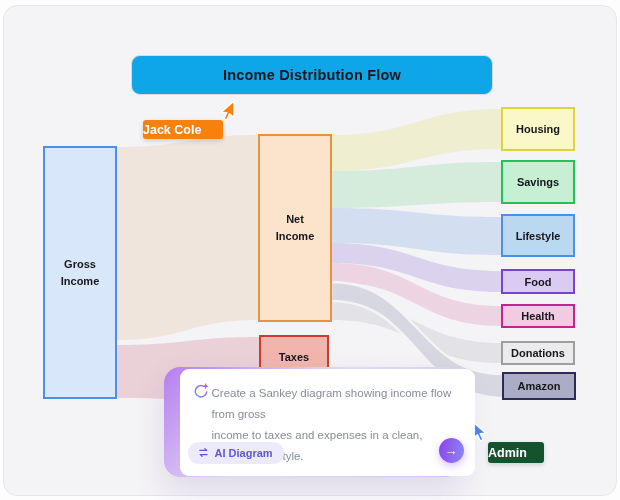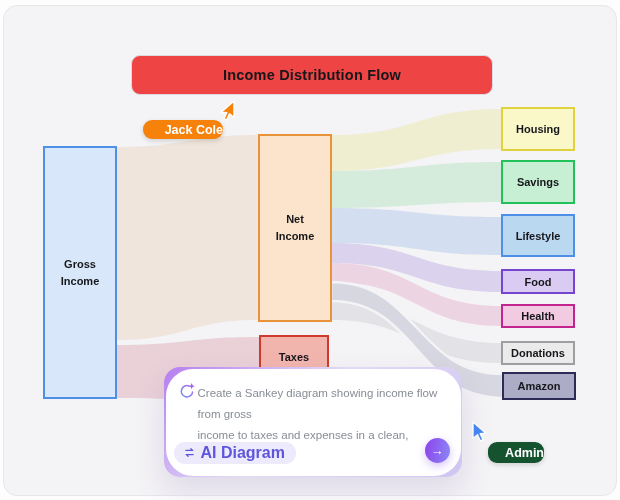--- a/index.html
+++ b/index.html
@@ -7,52 +7,52 @@
     width:620px;height:500px;background:#FDFDFE;overflow:hidden;position:relative;
     font-family:"Liberation Sans","DejaVu Sans",sans-serif;
   }
   .canvas{
     position:absolute;left:3px;top:5px;width:612px;height:489px;
     background:#F4F3F5;border:1px solid #E7E7EA;border-radius:14px;
   }
   svg.sankey{position:absolute;left:0;top:0;width:620px;height:500px;}
   .title-box{
     position:absolute;left:131px;top:55px;width:360px;height:38px;
-    background:#ef4444;border:1px solid #DBDBDF;border-radius:9px;
+    background:#0ea5e9;border:1px solid #DBDBDF;border-radius:9px;
     display:flex;align-items:center;justify-content:center;
     font-size:14.5px;font-weight:700;color:#17171B;letter-spacing:.2px;
   }
   .cursor-label{
-    position:absolute;display:flex;align-items:center;justify-content:flex-end;
-    color:#fff;font-size:12.5px;font-weight:600;border-radius:9px;
+    position:absolute;display:flex;align-items:center;justify-content:flex-start;
+    color:#fff;font-size:12.5px;font-weight:600;border-radius:3px;
     box-shadow:0 2px 5px rgba(0,0,0,.15);
   }
   .jack-label{left:143px;top:120px;width:80px;height:19px;}
   .admin-label{left:488px;top:442px;width:56px;height:21px;}
   .cursor-svg{position:absolute;overflow:visible;}
   .prompt-card-wrap{
     position:absolute;left:164px;top:367px;width:298px;height:110px;
     border-radius:16px;padding:1.5px;box-sizing:border-box;
     background:linear-gradient(135deg,#B67EF0 0%,#E2DAF5 45%,#CFC5F2 100%);
     box-shadow:0 14px 30px rgba(120,100,180,.18);
   }
   .prompt-card{
-    width:100%;height:100%;background:#FFFFFF;border-radius:27px;
-    position:relative;box-sizing:border-box;
+    width:100%;height:100%;background:#FFFFFF;border-radius:9px;
+    position:relative;box-sizing:border-box;margin-left:14px;
   }
   .prompt-icon{position:absolute;left:12px;top:13px;width:18px;height:18px;}
   .prompt-text{
     position:absolute;left:32px;top:14px;width:250px;
     font-size:11.5px;line-height:21px;color:#878D96;
   }
   .chip{
     position:absolute;left:8px;bottom:12px;height:22px;
     display:flex;align-items:center;gap:5px;padding:0 11px 0 9px;
     background:#ECEAFB;border-radius:12px;
-    font-size:16px;font-weight:600;color:#5F55DD;cursor:pointer;
+    font-size:11px;font-weight:600;color:#5F55DD;cursor:pointer;
   }
   .send-btn{
     position:absolute;right:11px;bottom:13px;width:25px;height:25px;border-radius:50%;
     background:linear-gradient(100deg,#8E45EC 5%,#8A85F6 95%);
     display:flex;align-items:center;justify-content:center;
     color:#fff;font-size:13px;cursor:pointer;
     box-shadow:0 3px 8px rgba(140,80,240,.35);border:none;
   }
 </style>
 </head>

